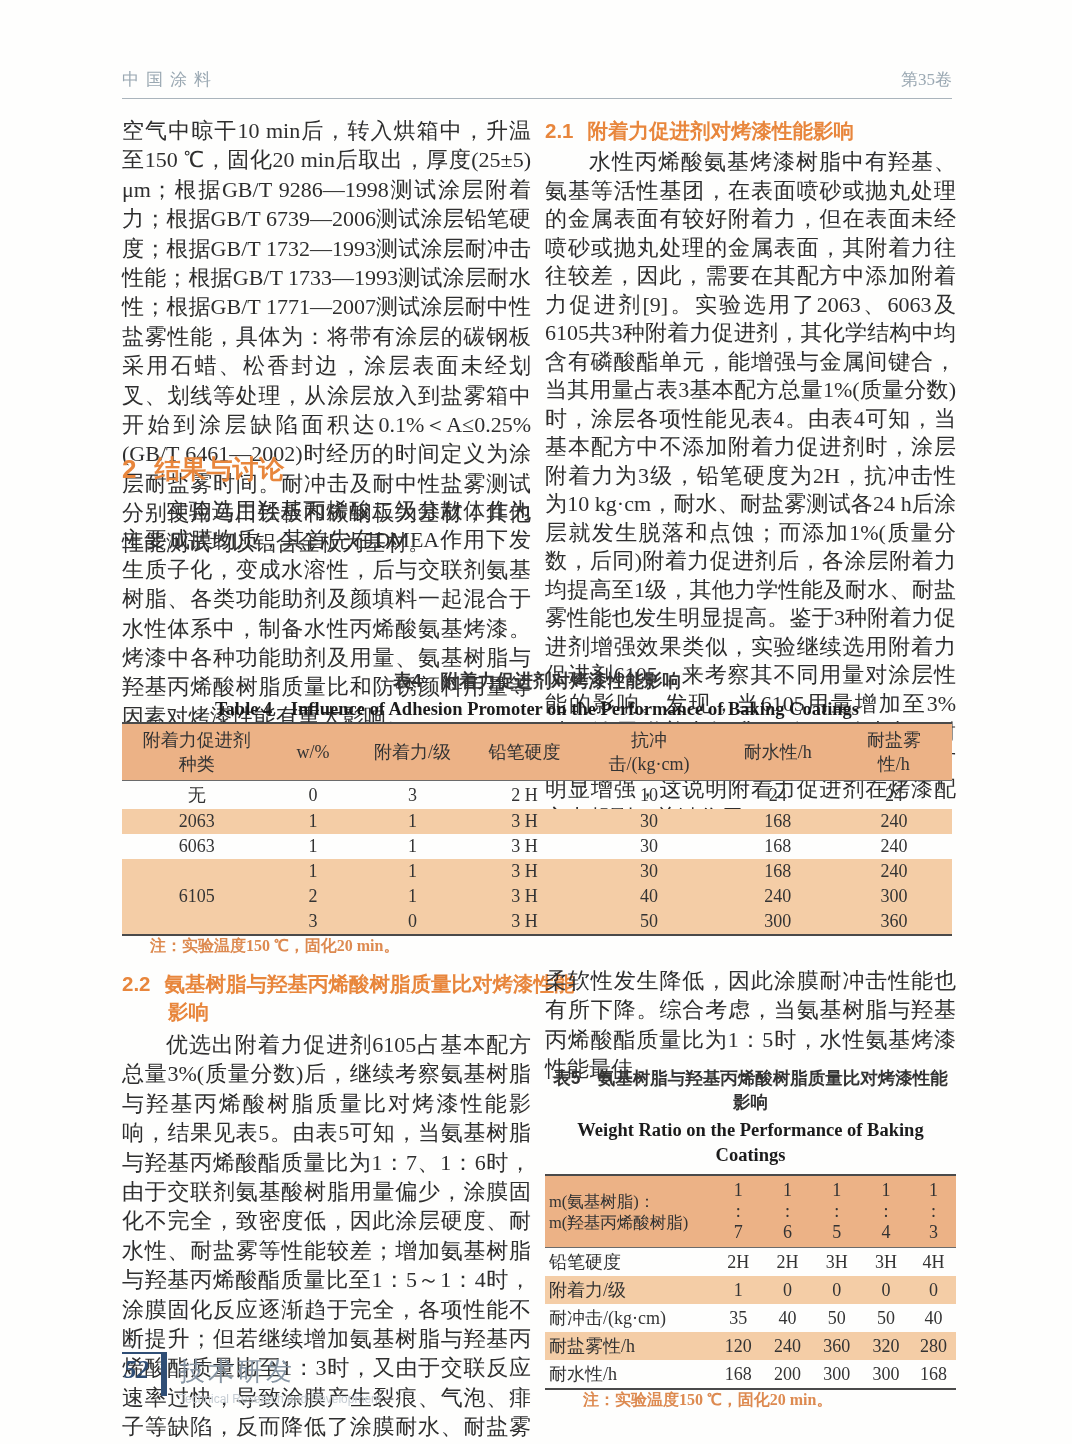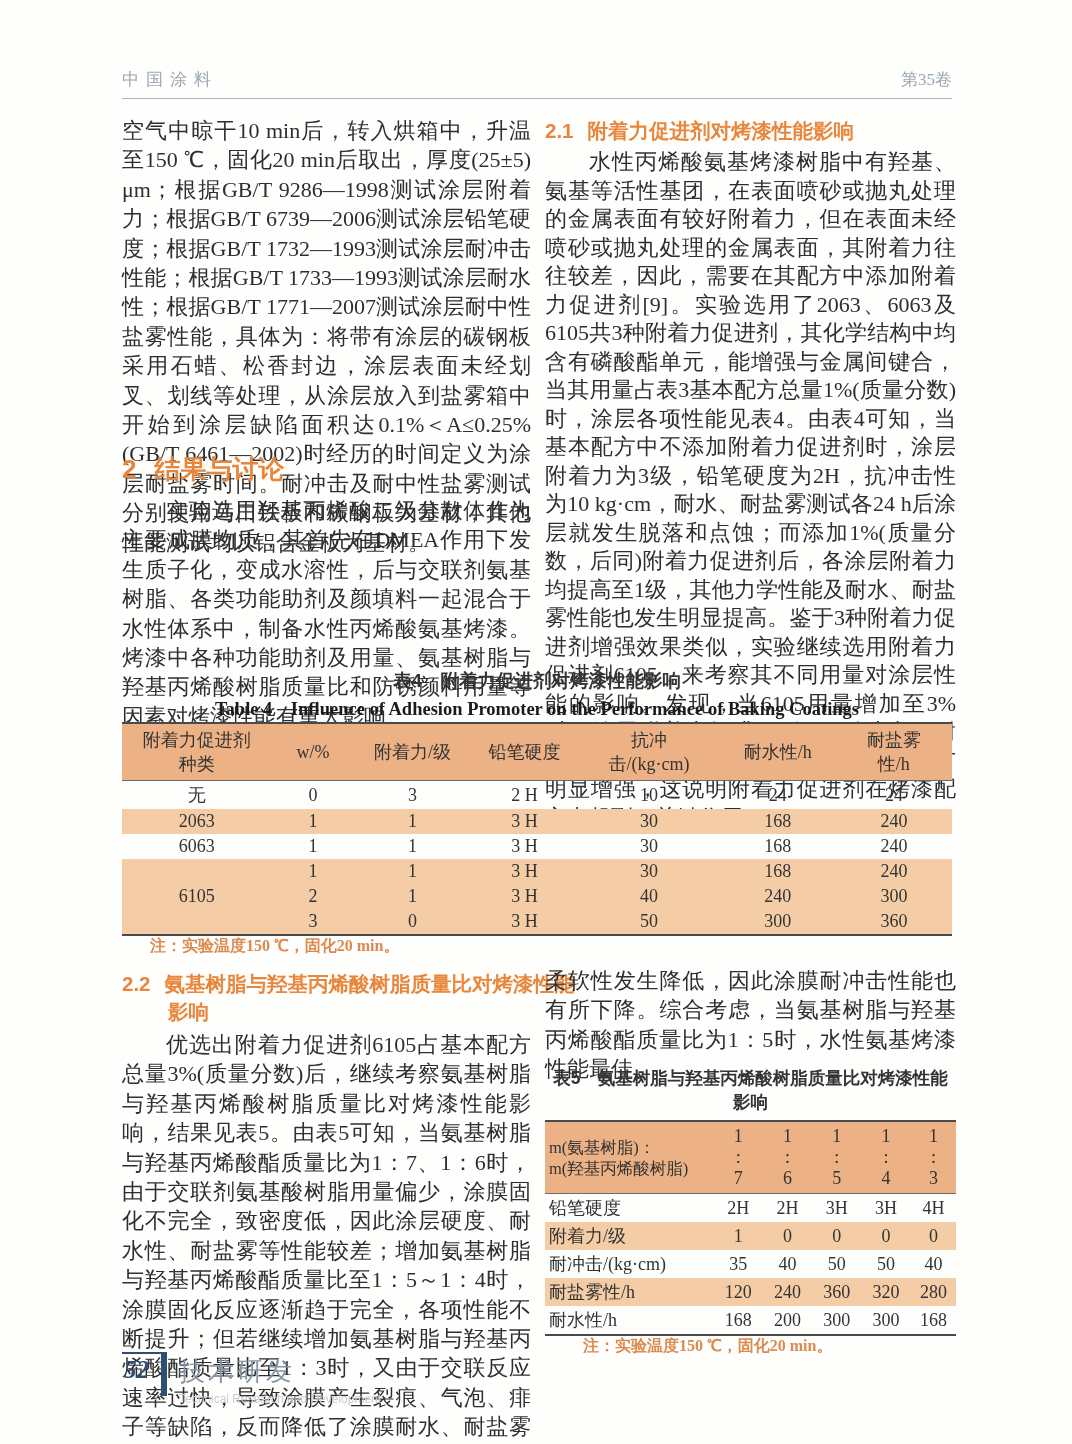--- a/index.html
+++ b/index.html
@@ -166,20 +166,21 @@
     <p class="para indent">优选出附着力促进剂6105占基本配方总量3%(质量分数)后，继续考察氨基树脂与羟基丙烯酸树脂质量比对烤漆性能影响，结果见表5。由表5可知，当氨基树脂与羟基丙烯酸酯质量比为1：7、1：6时，由于交联剂氨基酸树脂用量偏少，涂膜固化不完全，致密度低，因此涂层硬度、耐水性、耐盐雾等性能较差；增加氨基树脂与羟基丙烯酸酯质量比至1：5～1：4时，涂膜固化反应逐渐趋于完全，各项性能不断提升；但若继续增加氨基树脂与羟基丙烯酸酯质量比至1：3时，又由于交联反应速率过快，导致涂膜产生裂痕、气泡、痱子等缺陷，反而降低了涂膜耐水、耐盐雾等性能[10]。另外，由于氨基树脂用量增多，涂膜硬度发生增强，但</p>
   </div>
 
   <div class="blk" style="top:966px;left:545px;width:411px;">
     <p class="para">柔软性发生降低，因此涂膜耐冲击性能也有所下降。综合考虑，当氨基树脂与羟基丙烯酸酯质量比为1：5时，水性氨基烤漆性能最佳。</p>
   </div>
 
   <div class="blk t5" style="top:1066px;left:545px;width:411px;">
     <div class="tbl-title-zh" style="font-size:17.5px;">表5　氨基树脂与羟基丙烯酸树脂质量比对烤漆性能影响</div>
     <div class="tbl-title-en" style="margin-bottom:6px;">
+      <div>Weight Ratio on the Performance of Baking Coatings</div>
     </div>
     <table class="tbl">
       <thead>
         <tr>
           <th class="lab" style="width:41%">
             <div>m(氨基树脂)：</div>
             <div>m(羟基丙烯酸树脂)</div>
           </th>
           <th style="width:12%">1 : 7</th>
           <th style="width:12%">1 : 6</th>

